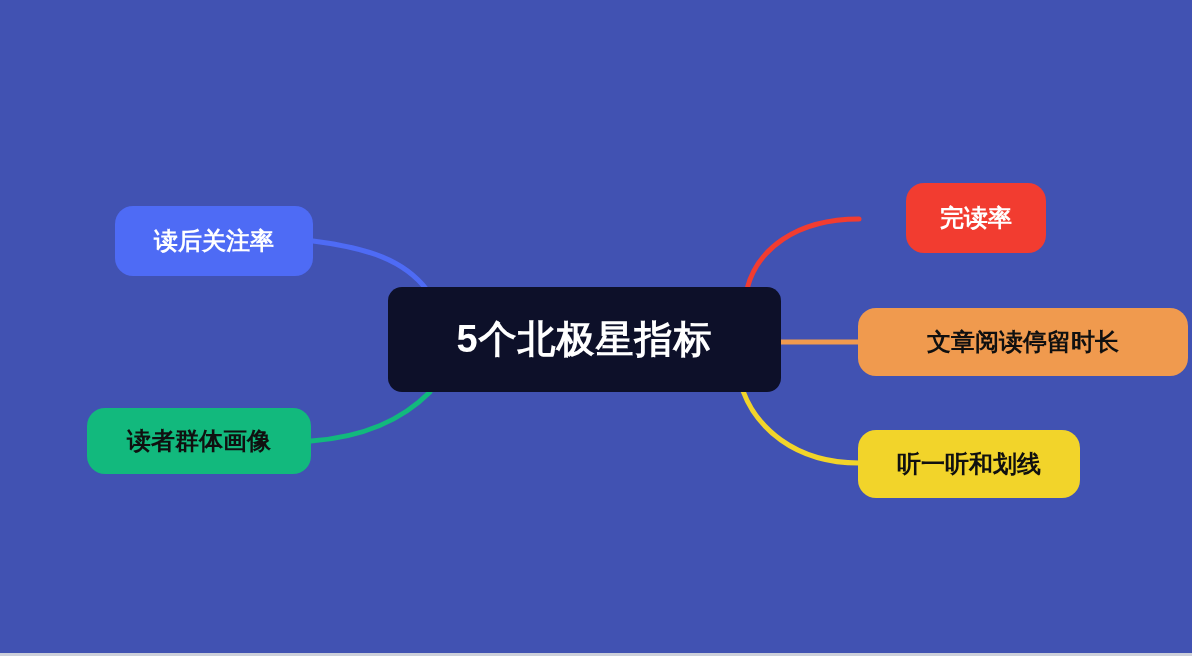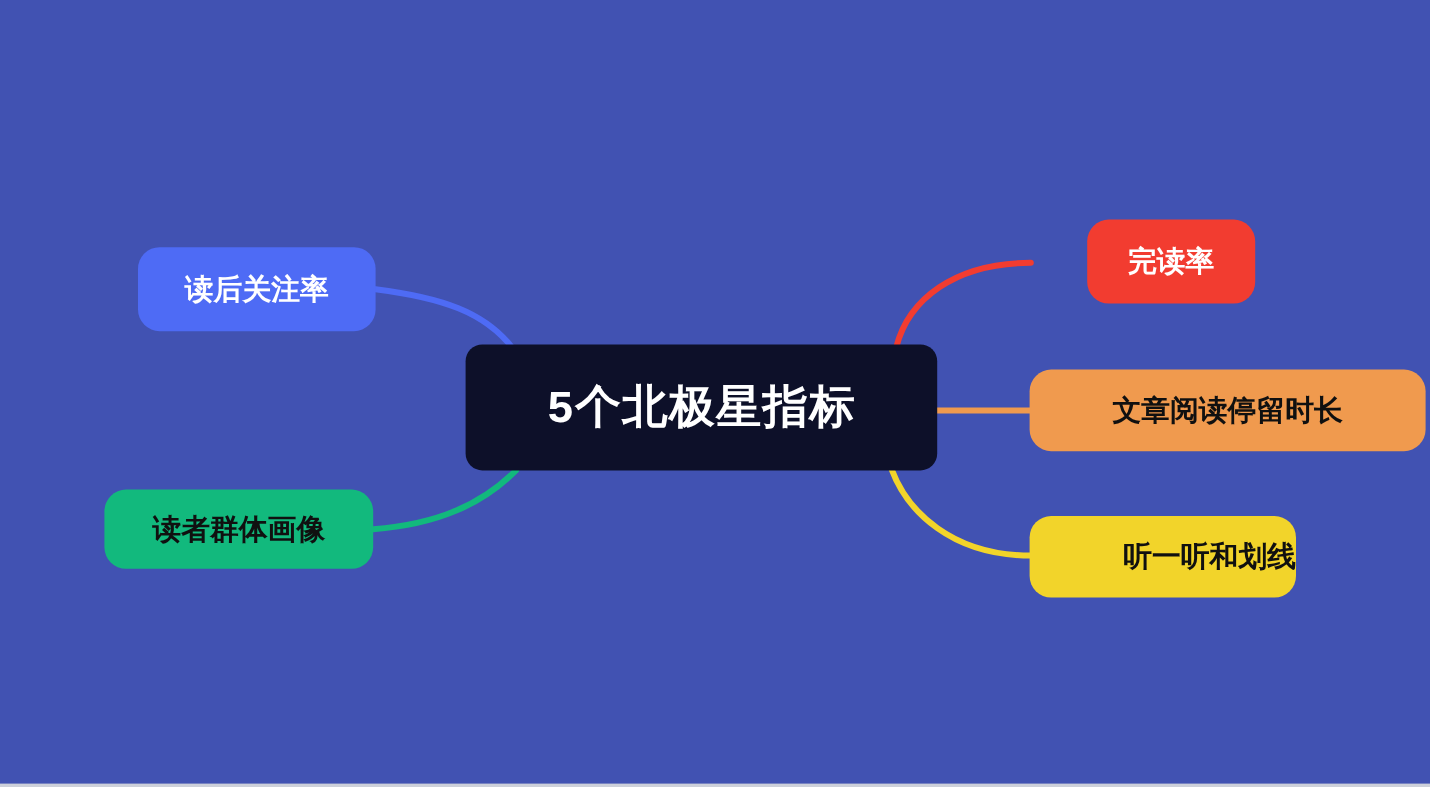--- a/index.html
+++ b/index.html
@@ -67,38 +67,38 @@
 <div id="canvas" style="background-color: rgb(65, 82, 178);">
 
   <svg id="connector-layer" viewBox="0 0 1192 656" xmlns="http://www.w3.org/2000/svg">
     <path d="M 313 241 C 368 248, 404 260, 427 290" style="stroke: rgb(78, 107, 245);"></path>
     <path d="M 311 441 C 365 437, 402 420, 430 392" style="stroke: rgb(18, 185, 125);"></path>
     <path d="M 747 289 C 757 250, 795 219, 859 219" style="stroke: rgb(242, 60, 48);"></path>
     <path d="M 779 342 L 860 342" style="stroke: rgb(240, 154, 78);"></path>
     <path d="M 743 391 C 756 426, 793 463, 859 463" style="stroke: rgb(242, 212, 42);"></path>
   </svg>
 
-  <div id="node-root" class="node root" style="background-color: rgb(13, 16, 41); color: rgb(255, 255, 255); font-family: Liberation Mono, monospace;">
+  <div id="node-root" class="node root" style="background-color: rgb(13, 16, 41); color: rgb(255, 255, 255);">
     <span>5个北极星指标</span>
   </div>
 
   <div id="node-reader-persona" class="node branch" style="background-color: rgb(18, 185, 125); color: rgb(16, 16, 16);">
     <span>读者群体画像</span>
   </div>
 
   <div id="node-follow-rate" class="node branch" style="background-color: rgb(78, 107, 245); color: rgb(255, 255, 255);">
     <span>读后关注率</span>
   </div>
 
   <div id="node-completion-rate" class="node branch" style="background-color: rgb(242, 60, 48); color: rgb(255, 255, 255);">
     <span>完读率</span>
   </div>
 
   <div id="node-dwell-time" class="node branch" style="background-color: rgb(240, 154, 78); color: rgb(16, 16, 16);">
     <span>文章阅读停留时长</span>
   </div>
 
-  <div id="node-listen-underline" class="node branch" style="background-color: rgb(242, 212, 42); color: rgb(16, 16, 16); justify-content: flex-end;">
+  <div id="node-listen-underline" class="node branch" style="background-color: rgb(242, 212, 42); color: rgb(16, 16, 16);">
     <span>听一听和划线</span>
   </div>
 
   <div id="bottom-edge-bar" style="background-color: rgb(205, 208, 218);"></div>
 </div>
 
 </body></html>

